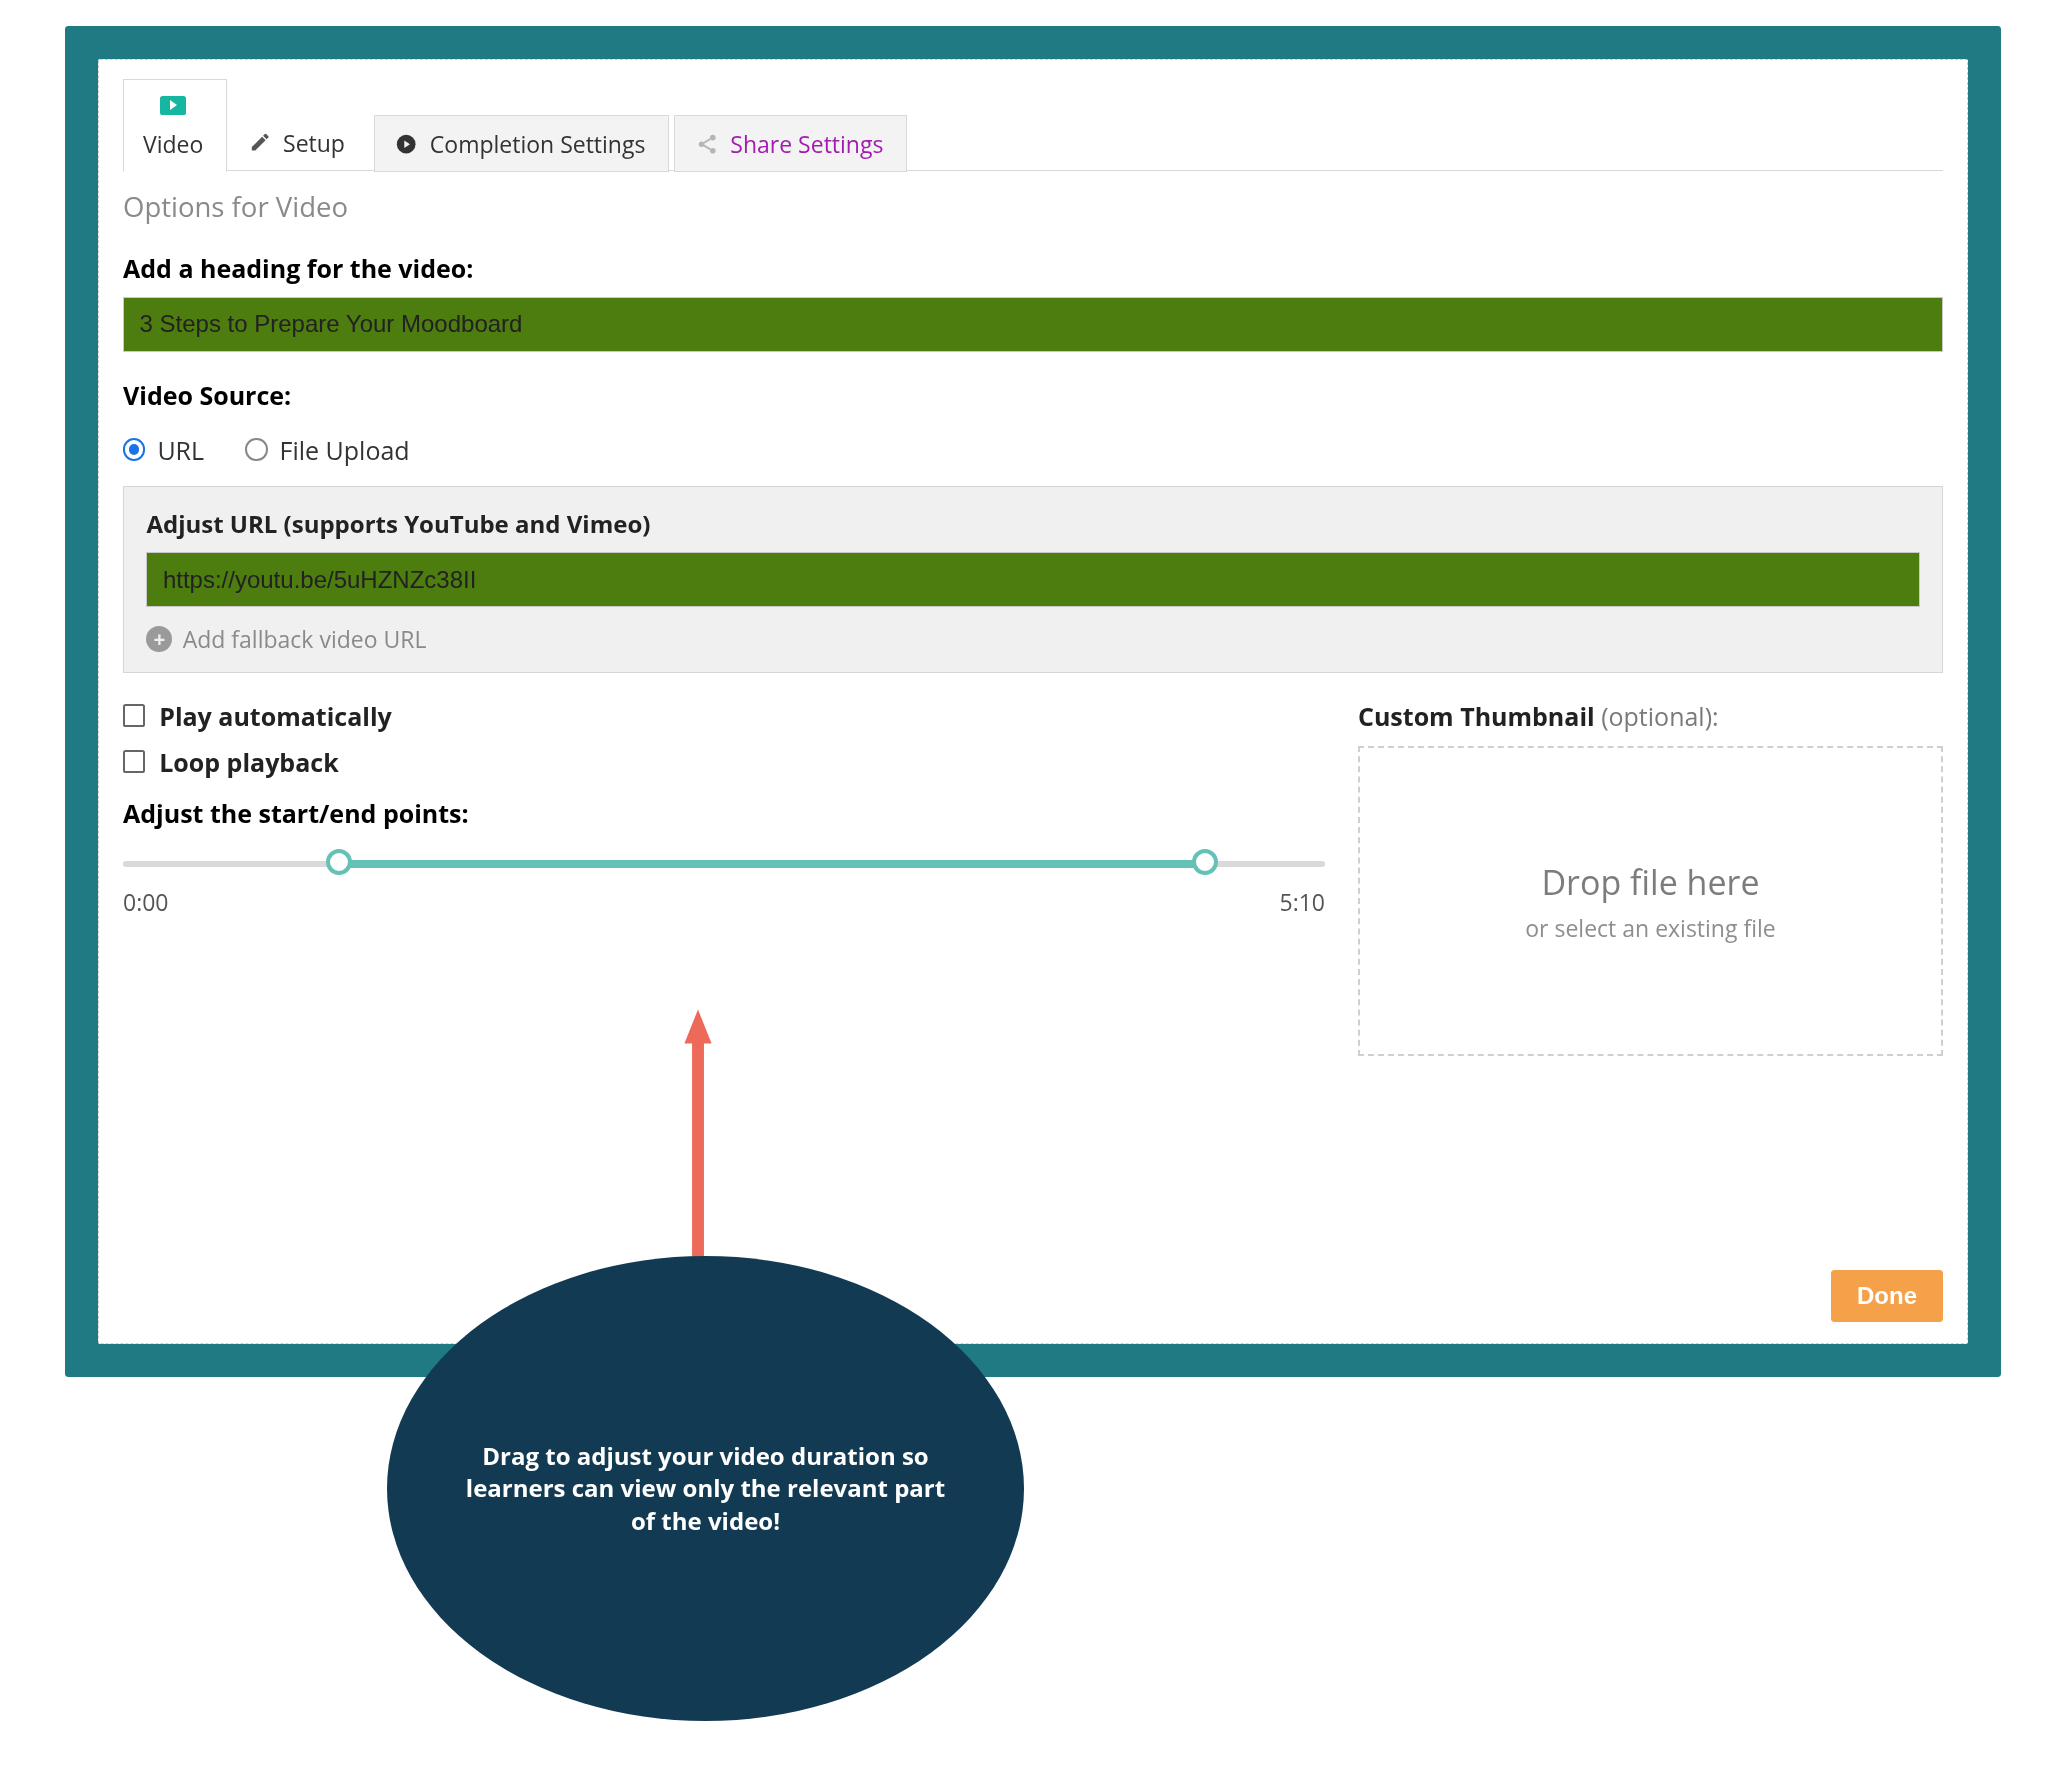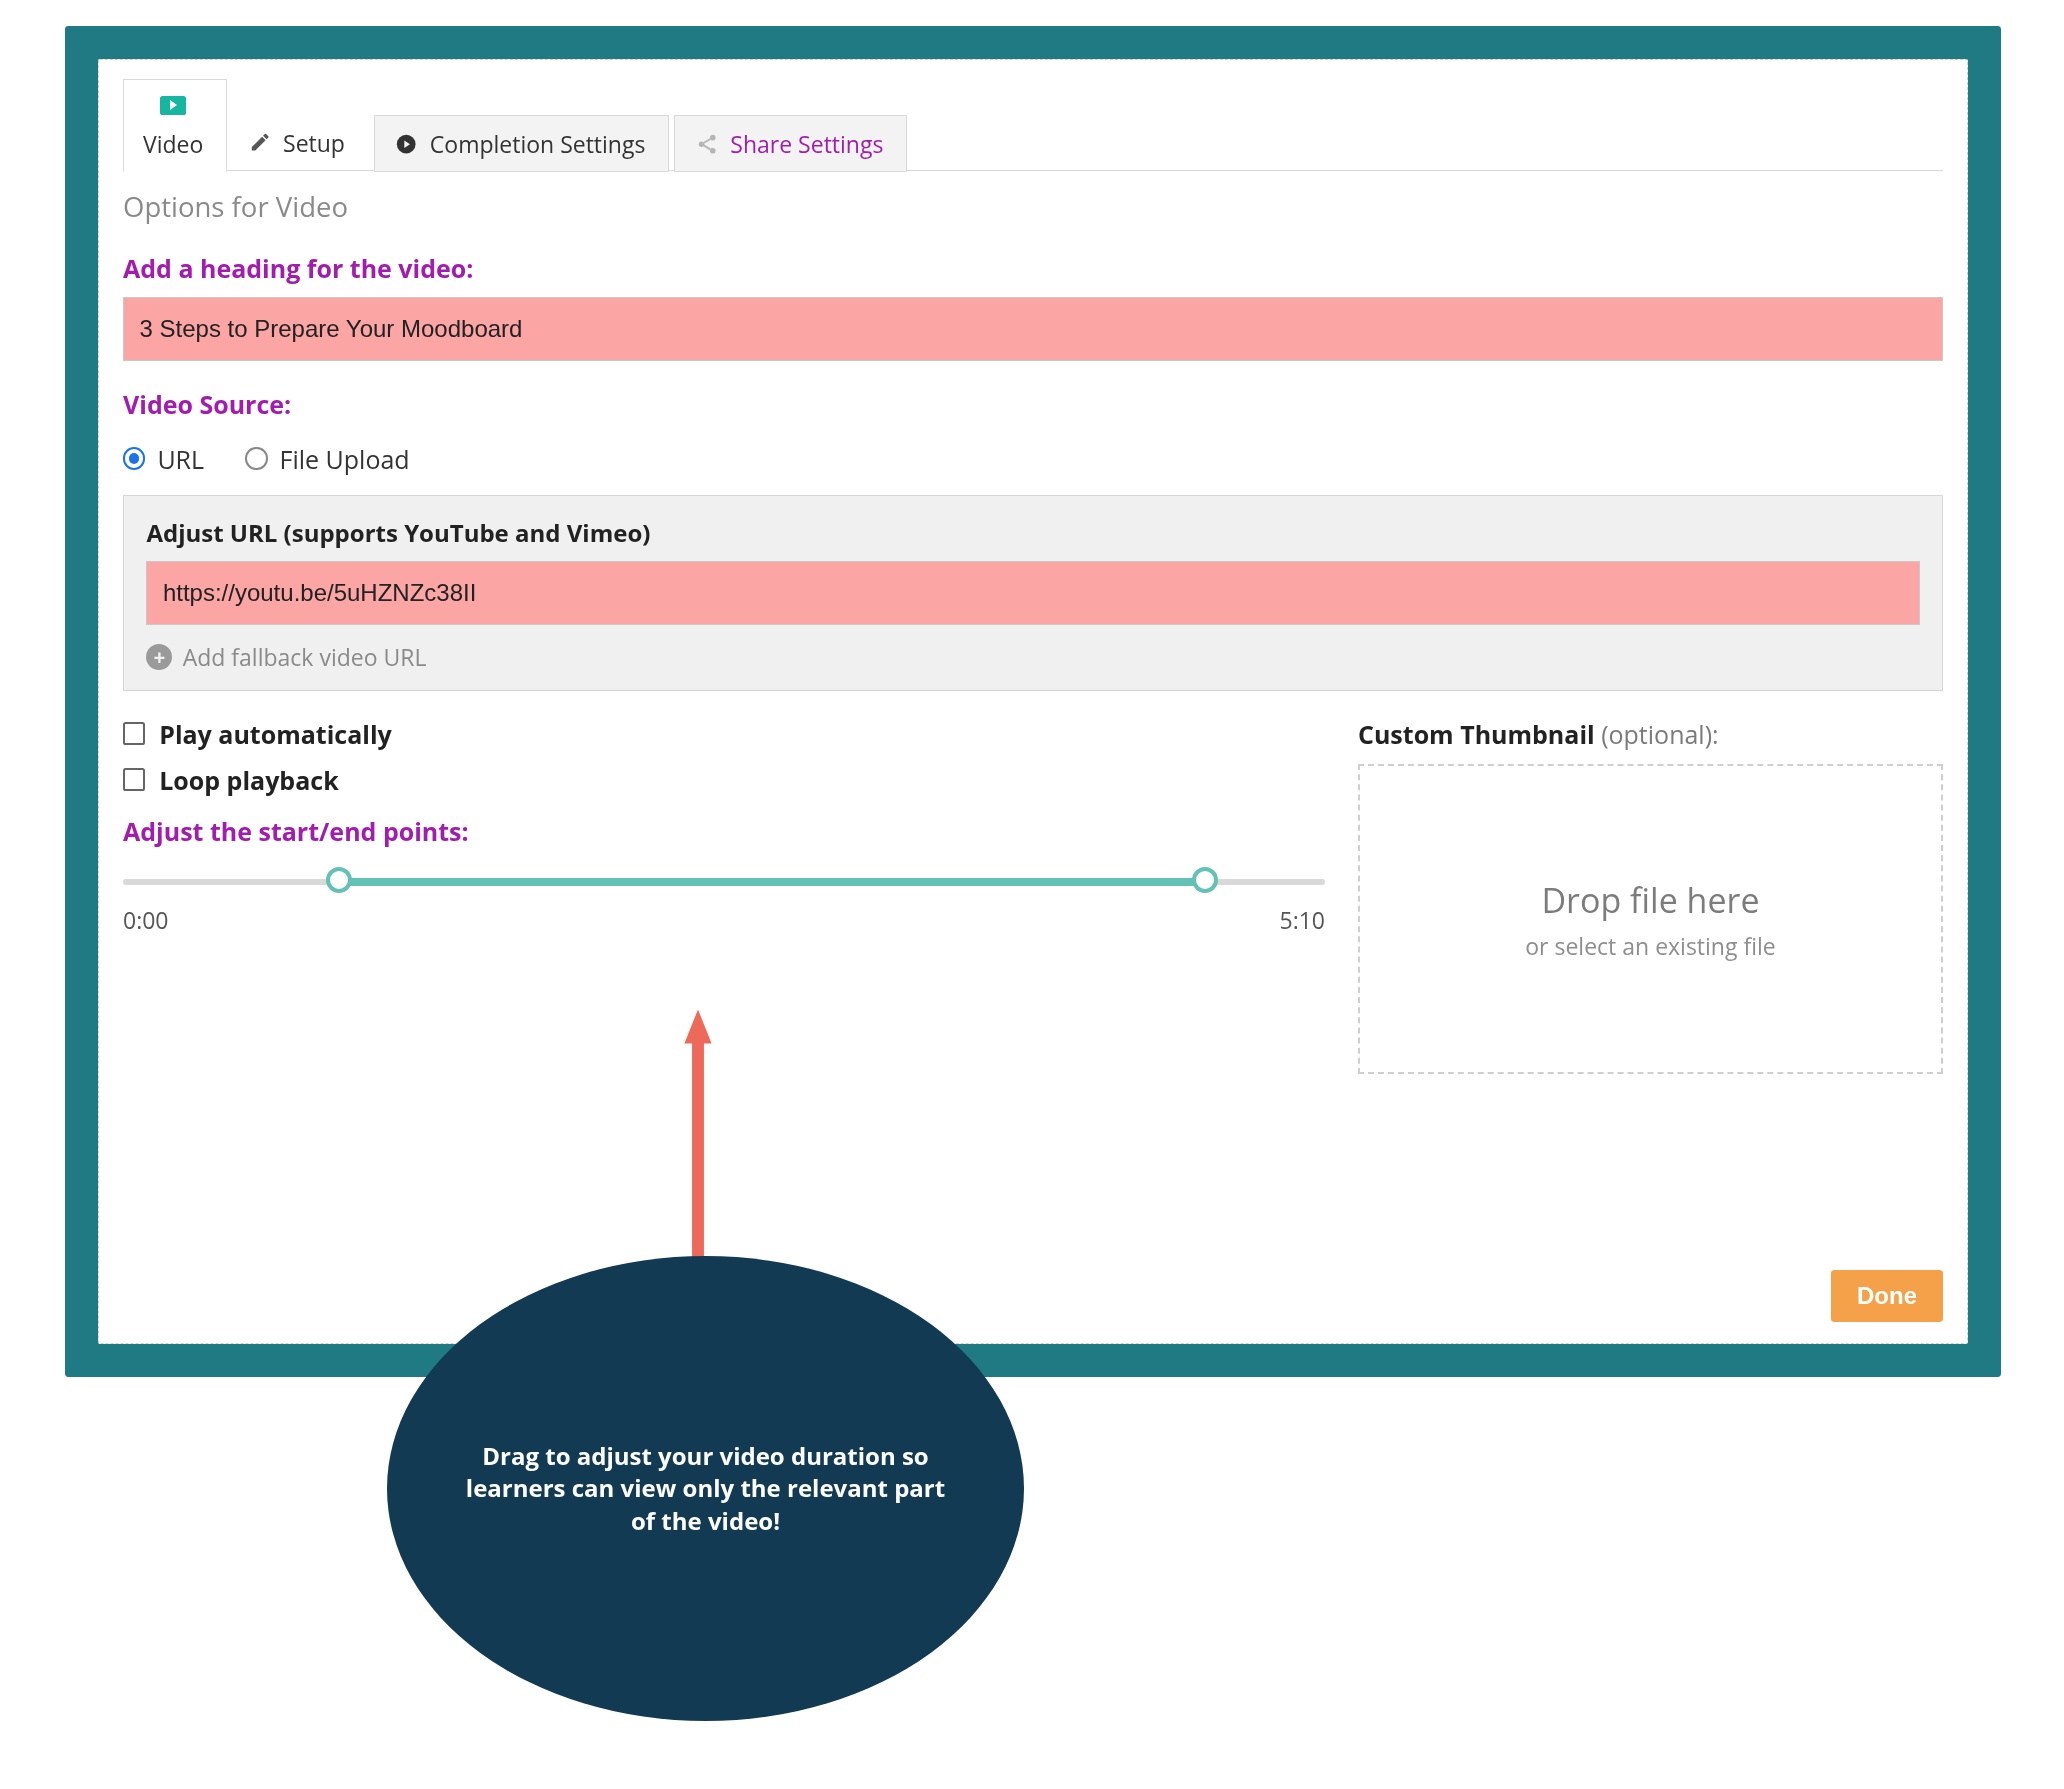--- a/index.html
+++ b/index.html
@@ -70,32 +70,32 @@
 
   .section-title {
     font-size: 27.5px;
     color: #8a8a8a;
     margin: 17px 0 26px 0;
     font-weight: 400;
   }
 
   .field-label {
     font-size: 25px;
-    color: #a21caf;
+    color: #000000;
     font-weight: 700;
     margin-bottom: 12px;
   }
   .text-input {
     width: 100%;
-    height: 64px;
+    height: 55px;
     border: 1.7px solid #c9c9c9;
     padding: 0 15.5px;
     font-size: 24px;
     color: #222;
-    background: #fca5a5;
+    background: #4d7c0f;
   }
 
   .radio-row {
     display: flex;
     align-items: center;
     gap: 41px;
     margin: 20.6px 0 19px 0;
     font-size: 25px;
   }
   .radio {

